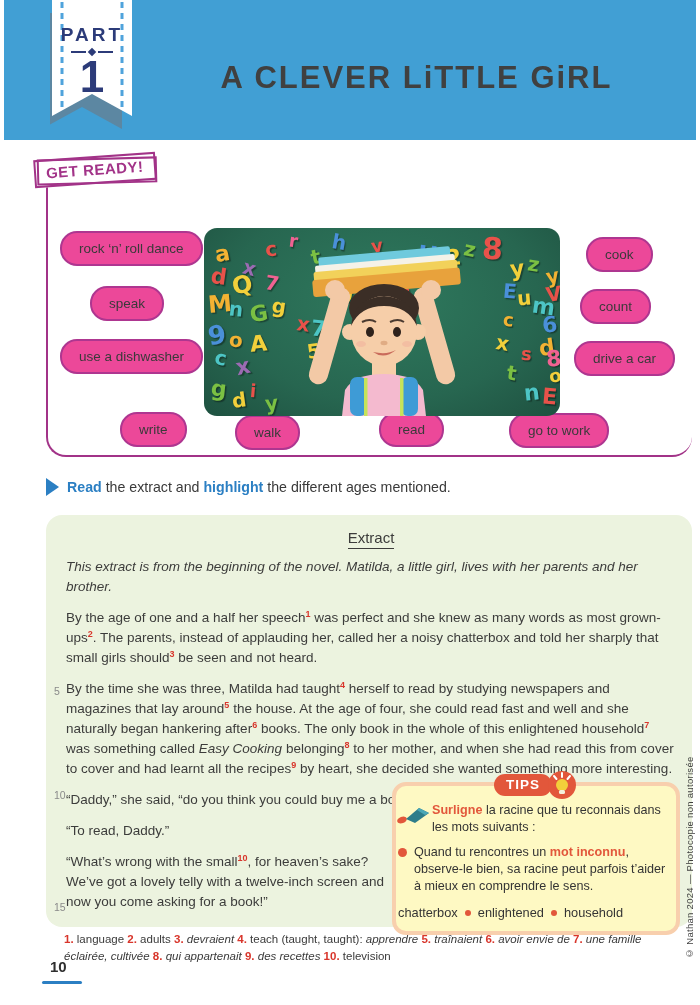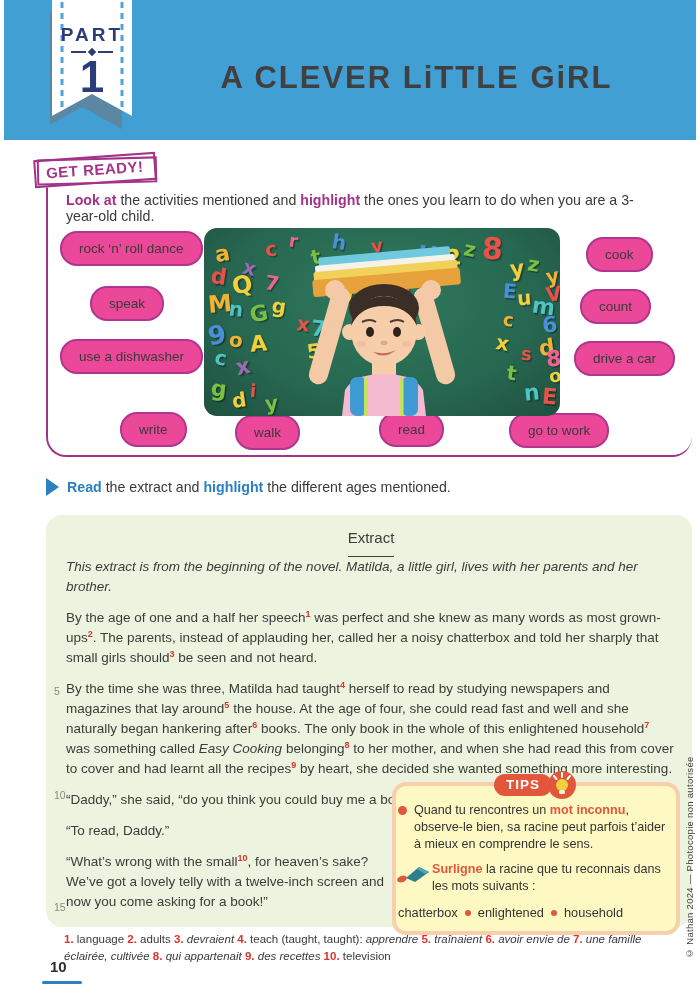--- a/index.html
+++ b/index.html
@@ -45,21 +45,21 @@
   
   .read-line { position:absolute; left:42px; top:478px; display:flex; align-items:center;text-align:center; }
   .tri-icon { width:0; height:0; border-left:13px solid #2B7FC3; border-top:9px solid transparent;
     border-bottom:9px solid transparent; margin-right:8px; }
   .read-text { font-size:14.2px; color:#3A3A3A; }
 
   
   .extract { position:absolute; left:42px; top:515px; width:646px; height:412px;
     background:#ECF3DF; border-radius:16px; padding:14px 16px 0 20px; color:#3C3C3B; }
   .x-title { text-align:center; margin-bottom:10px; }
-  .x-title span { font-size:15px; border-bottom:1.5px solid #3C3C3B; padding-bottom:10px; }
+  .x-title span { font-size:15px; border-bottom:1.5px solid #3C3C3B; padding-bottom:2px; }
   .extract p { font-size:13.5px; line-height:20px; margin-bottom:11px; }
   .x-intro { font-style:italic; }
   .x-left { width:325px; }
   .sg-i { font-style:italic; }
   sup.sg-sup { color:#D8352B; font-weight:bold; font-size:9px; line-height:0; }
   .sg-pink { color:#A23388; font-weight:bold; }
   .sg-blue { color:#2B7FC3; font-weight:bold; }
   .sg-acc { color:#E2573B; font-weight:bold; }
   .sg-num { color:#D8352B; font-weight:bold; }
   .line-no { position:absolute; font-size:10.5px; color:#8A8A8A; left:8px; }
@@ -110,21 +110,20 @@
             <span class="ln"></span>
         </div>
         <div class="ribbon-number">1</div>
       </div>
     </div>
     <h1 class="page-title">A CLEVER LiTTLE GiRL</h1>
   </div>
 
   <div class="gr-banner">GET READY!</div>
   <div class="gr-frame"></div>
-  <div class="gr-instruction"><span class="sg-pink">Look at</span><span> the activities mentioned and </span><span class="sg-pink">highlight</span><span> the ones you learn to do when you are a 3-year-old child.</span></div>
 
   <div class="bubble" style="left:56px;top:231px;">rock ‘n’ roll dance</div>
   <div class="bubble" style="left:86px;top:286px;">speak</div>
   <div class="bubble" style="left:56px;top:339px;">use a dishwasher</div>
   <div class="bubble" style="left:582px;top:237px;">cook</div>
   <div class="bubble" style="left:576px;top:289px;">count</div>
   <div class="bubble" style="left:570px;top:341px;">drive a car</div>
   <div class="bubble" style="left:116px;top:412px;">write</div>
   <div class="bubble" style="left:231px;top:415px;">walk</div>
   <div class="bubble" style="left:375px;top:412px;">read</div>
@@ -245,33 +244,33 @@
           <g stroke="#fff" stroke-width="2" stroke-linecap="round">
             <line x1="16" y1="4" x2="16" y2="8"></line>
             <line x1="8" y1="7" x2="10.5" y2="10"></line>
             <line x1="24" y1="7" x2="21.5" y2="10"></line>
           </g>
           <circle cx="16" cy="16" r="6" fill="#F2D03B"></circle>
           <rect x="13" y="21" width="6" height="4" rx="1.5" fill="#F5F0DC"></rect>
         </svg>
       </div>
       <div class="tip-row">
-        <span class="tip-bullet"></span>
-        <span><span>Quand tu rencontres un </span><span class="sg-acc">mot inconnu</span><span>, observe-le bien, sa racine peut parfois t’aider à mieux en comprendre le sens.</span></span>
-      </div>
-      <div class="tip-row">
         <span class="tip-marker">
           <svg width="36" height="24" viewBox="0 0 36 24">
             <ellipse cx="6" cy="17" rx="5" ry="3.2" fill="#E2573B" transform="rotate(-20 6 17)"></ellipse>
             <polygon points="10,16 23,5 33,10 19,20" fill="#2E7D8A"></polygon>
             <polygon points="23,5 33,10 29,12 21,7" fill="#4AA7B5"></polygon>
           </svg>
         </span>
         <span><span class="sg-acc">Surligne</span><span> la racine que tu reconnais dans les mots suivants :</span></span>
       </div>
+      <div class="tip-row">
+        <span class="tip-bullet"></span>
+        <span><span>Quand tu rencontres un </span><span class="sg-acc">mot inconnu</span><span>, observe-le bien, sa racine peut parfois t’aider à mieux en comprendre le sens.</span></span>
+      </div>
       <div class="tips-words">
         <span>chatterbox</span>
         <span class="word-dot"></span>
         <span>enlightened</span>
         <span class="word-dot"></span>
         <span>household</span>
       </div>
     </div>
   </div>
 

